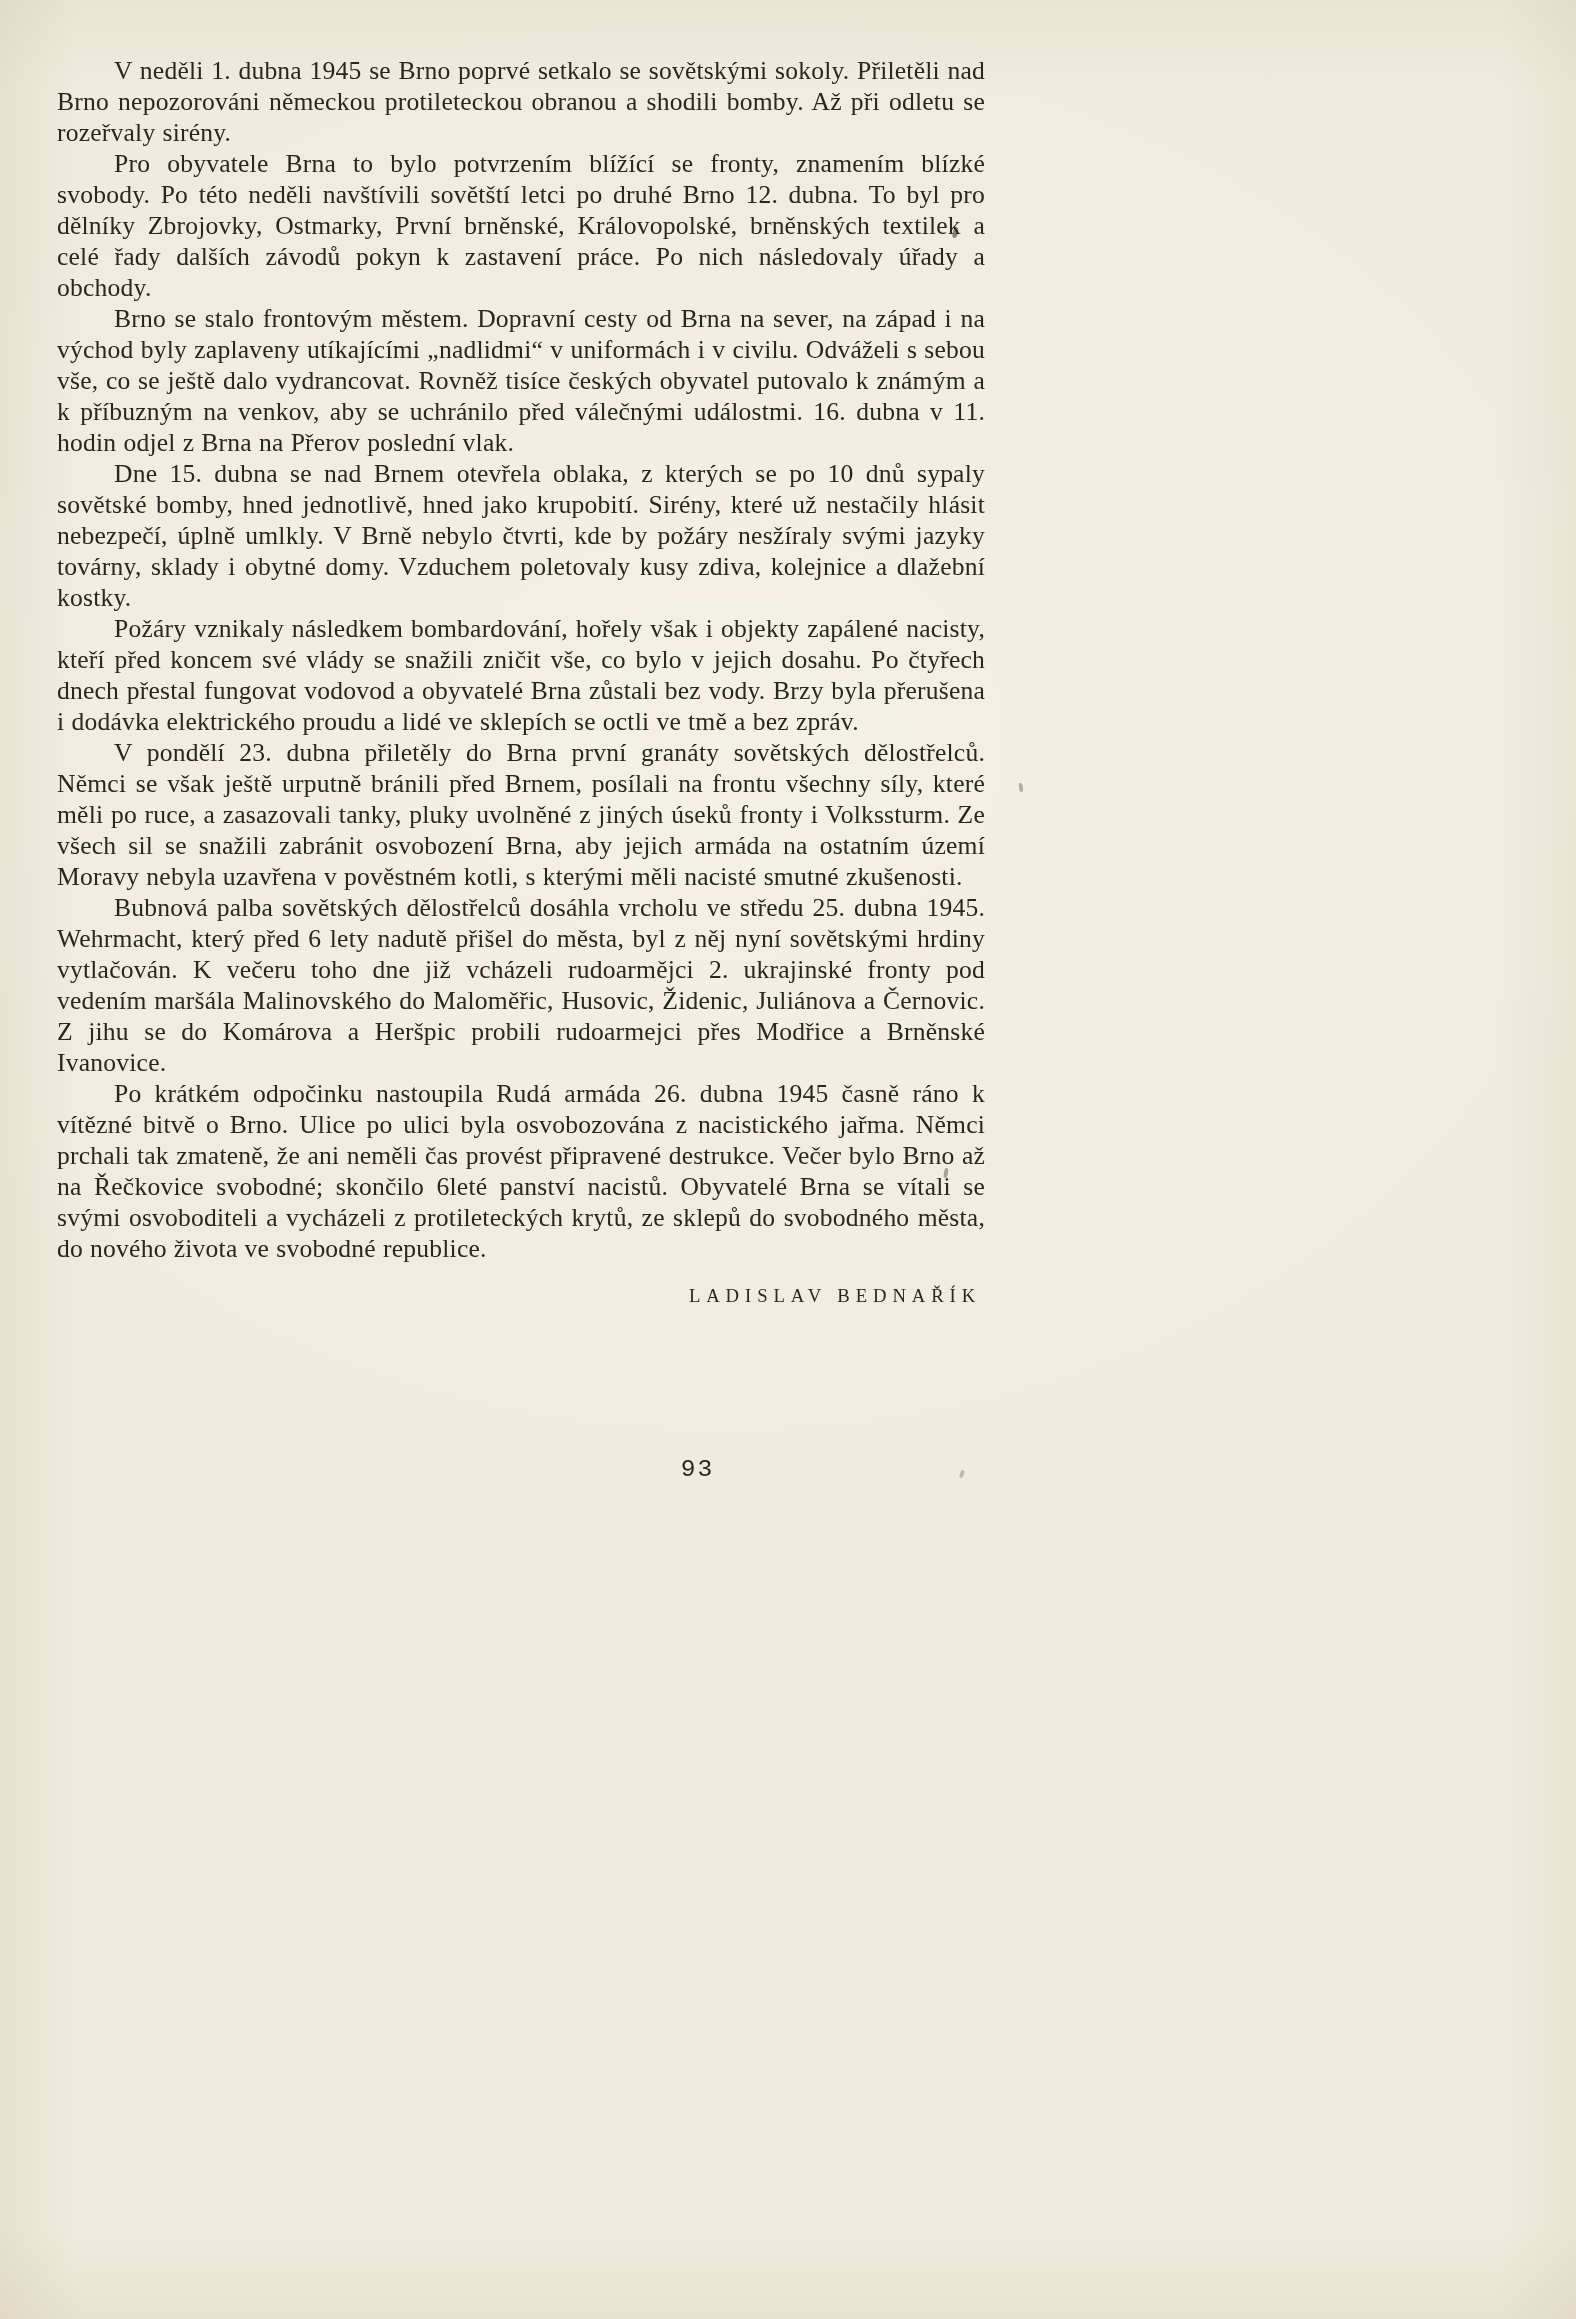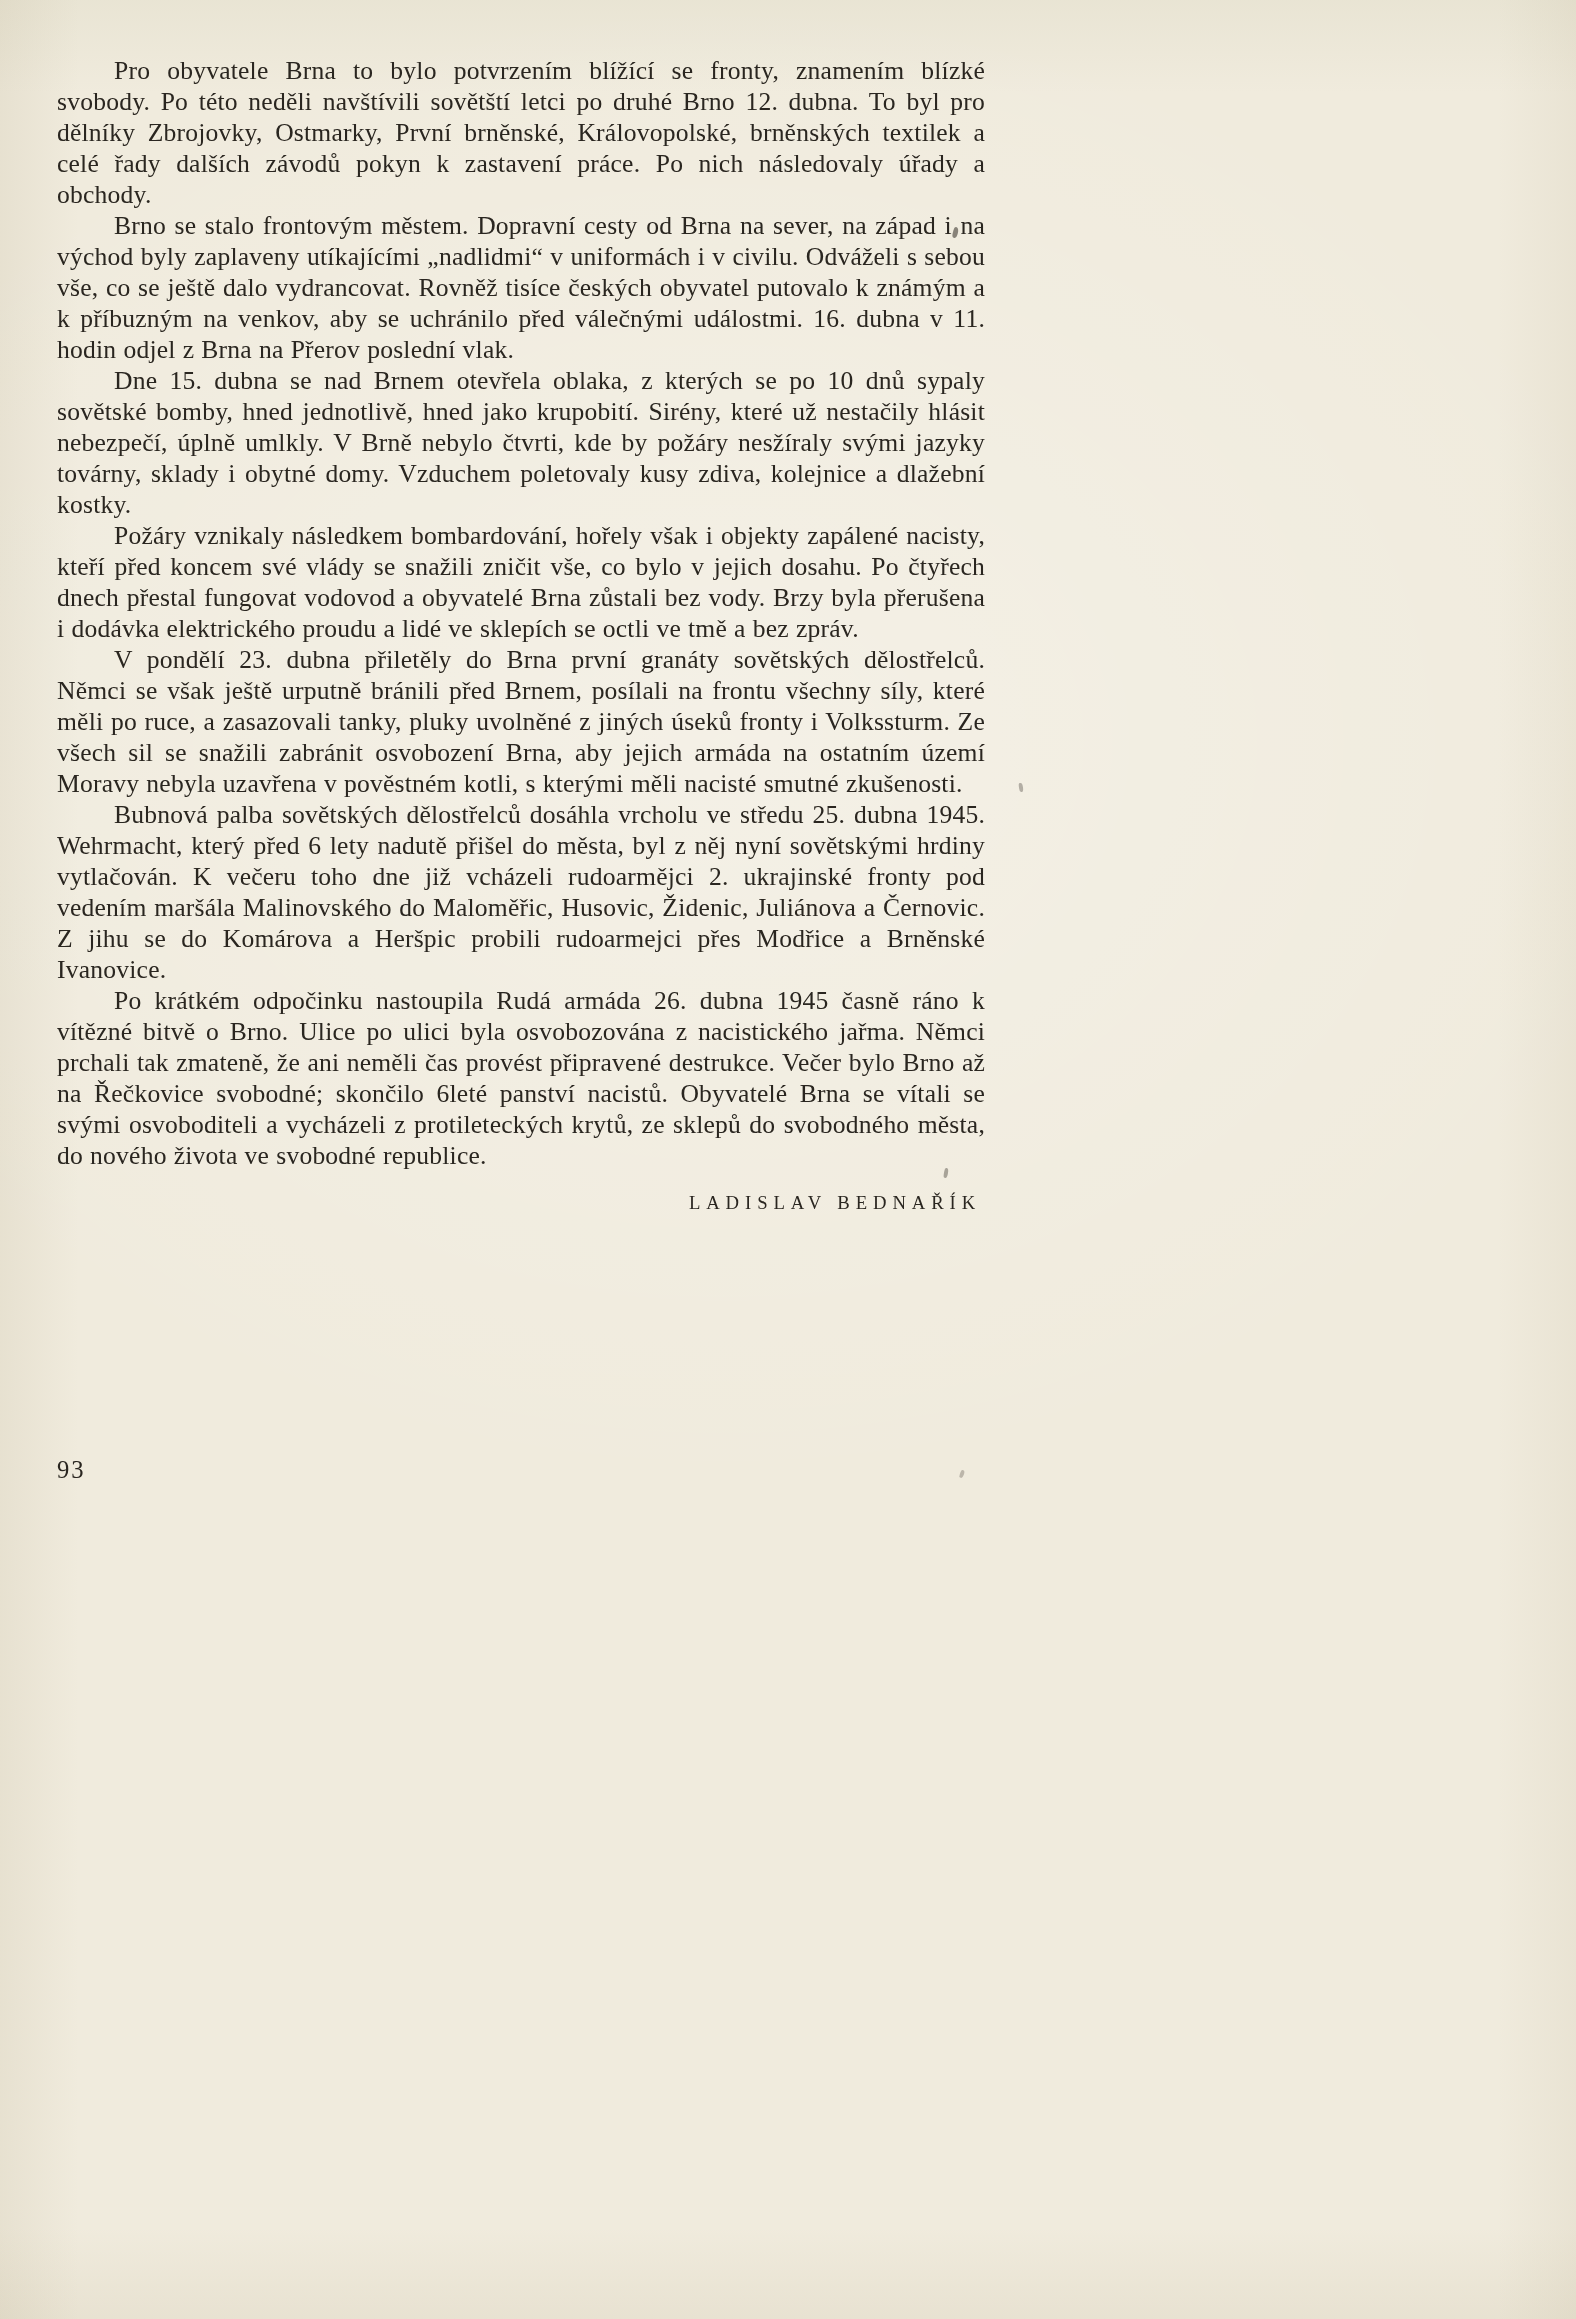--- a/index.html
+++ b/index.html
@@ -45,40 +45,43 @@
     font-size: 18.7px;
     letter-spacing: 5.9px;
     padding-right: 3.9px;
     white-space: nowrap;
   }
   .pagenum {
     position: absolute;
     left: 57px;
     top: 1456px;
     width: 1281px;
+    text-align: center;
     font-size: 24.6px;
     letter-spacing: 2px;
+    font-family: Liberation Mono, monospace;
   }
   
   .speck {
     position: absolute;
     background: rgba(50,44,36,0.55);
     border-radius: 40% 60% 55% 45%;
   }
   .speck.s1 { left: 953px;  top: 227px;  width: 4.9px; height: 10.8px; transform: rotate(14deg); }
   .speck.s2 { left: 1019px; top: 783px;  width: 3.9px; height: 8.9px;  transform: rotate(-8deg); opacity: .6; }
   .speck.s3 { left: 944px;  top: 1168px; width: 3.9px; height: 9.9px; transform: rotate(10deg); opacity: .7; }
   .speck.s4 { left: 960px;  top: 1470px; width: 3.9px; height: 7.9px;  transform: rotate(20deg); opacity: .5; }
 </style>
 </head>
 <body>
 
 <div class="page">
 
   <main class="textblock">
+    <p class="body-par">V neděli 1. dubna 1945 se Brno poprvé setkalo se sovětskými sokoly. Přiletěli nad Brno nepozorováni německou protileteckou obranou a shodili bomby. Až při odletu se rozeřvaly sirény.</p>
     <p class="body-par">Pro obyvatele Brna to bylo potvrzením blížící se fronty, znamením blízké svobody. Po této neděli navštívili sovětští letci po druhé Brno 12. dubna. To byl pro dělníky Zbrojovky, Ostmarky, První brněnské, Královopolské, brněnských textilek a celé řady dalších závodů pokyn k zastavení práce. Po nich následovaly úřady a obchody.</p>
     <p class="body-par">Brno se stalo frontovým městem. Dopravní cesty od Brna na sever, na západ i na východ byly zaplaveny utíkajícími „nadlidmi“ v uniformách i v civilu. Odváželi s sebou vše, co se ještě dalo vydrancovat. Rovněž tisíce českých obyvatel putovalo k známým a k příbuzným na venkov, aby se uchránilo před válečnými událostmi. 16. dubna v 11. hodin odjel z Brna na Přerov poslední vlak.</p>
     <p class="body-par">Dne 15. dubna se nad Brnem otevřela oblaka, z kterých se po 10 dnů sypaly sovětské bomby, hned jednotlivě, hned jako krupobití. Sirény, které už nestačily hlásit nebezpečí, úplně umlkly. V Brně nebylo čtvrti, kde by požáry nesžíraly svými jazyky továrny, sklady i obytné domy. Vzduchem poletovaly kusy zdiva, kolejnice a dlažební kostky.</p>
     <p class="body-par">Požáry vznikaly následkem bombardování, hořely však i objekty zapálené nacisty, kteří před koncem své vlády se snažili zničit vše, co bylo v jejich dosahu. Po čtyřech dnech přestal fungovat vodovod a obyvatelé Brna zůstali bez vody. Brzy byla přerušena i dodávka elektrického proudu a lidé ve sklepích se octli ve tmě a bez zpráv.</p>
     <p class="body-par">V pondělí 23. dubna přiletěly do Brna první granáty sovětských dělostřelců. Němci se však ještě urputně bránili před Brnem, posílali na frontu všechny síly, které měli po ruce, a zasazovali tanky, pluky uvolněné z jiných úseků fronty i Volkssturm. Ze všech sil se snažili zabránit osvobození Brna, aby jejich armáda na ostatním území Moravy nebyla uzavřena v pověstném kotli, s kterými měli nacisté smutné zkušenosti.</p>
     <p class="body-par">Bubnová palba sovětských dělostřelců dosáhla vrcholu ve středu 25. dubna 1945. Wehrmacht, který před 6 lety nadutě přišel do města, byl z něj nyní sovětskými hrdiny vytlačován. K večeru toho dne již vcházeli rudoarmějci 2. ukrajinské fronty pod vedením maršála Malinovského do Maloměřic, Husovic, Židenic, Juliánova a Černovic. Z jihu se do Komárova a Heršpic probili rudoarmejci přes Modřice a Brněnské Ivanovice.</p>
     <p class="body-par">Po krátkém odpočinku nastoupila Rudá armáda 26. dubna 1945 časně ráno k vítězné bitvě o Brno. Ulice po ulici byla osvobozována z nacistického jařma. Němci prchali tak zmateně, že ani neměli čas provést připravené destrukce. Večer bylo Brno až na Řečkovice svobodné; skončilo 6leté panství nacistů. Obyvatelé Brna se vítali se svými osvoboditeli a vycházeli z protileteckých krytů, ze sklepů do svobodného města, do nového života ve svobodné republice.</p>
 
     <div class="author">LADISLAV BEDNAŘÍK</div>
   </main>

